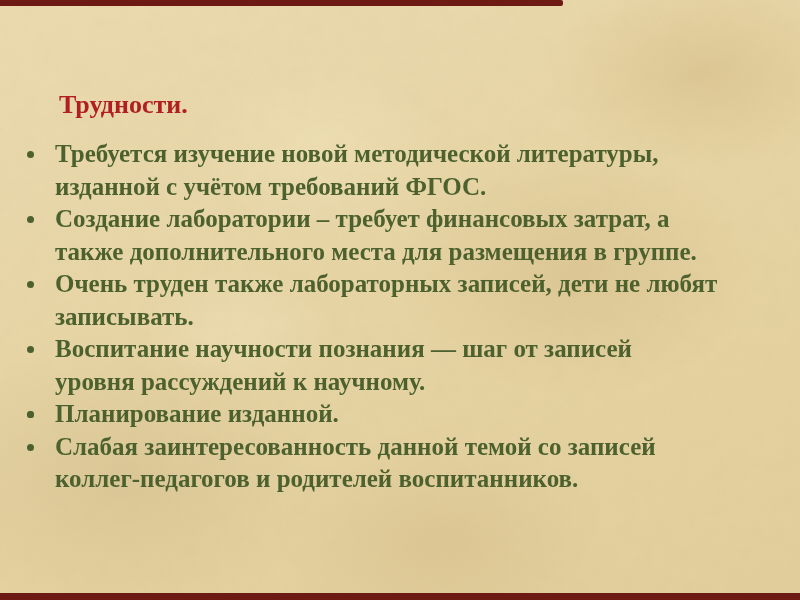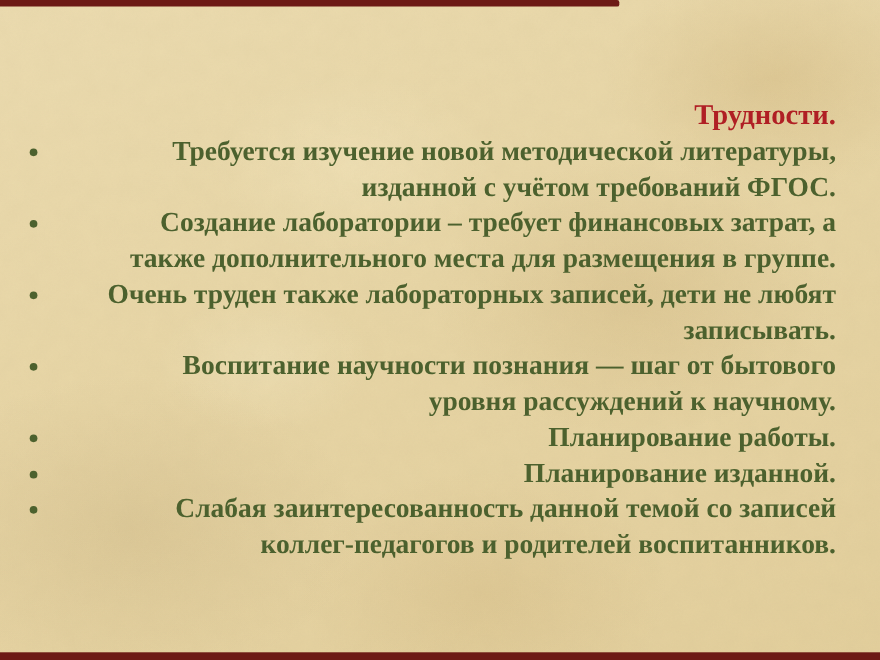--- a/index.html
+++ b/index.html
@@ -9,38 +9,37 @@
     overflow:hidden;
     font-family:"Liberation Serif","DejaVu Serif",serif;
     background:
       radial-gradient(220px 140px at 88% 12%, rgba(170,130,60,.18), rgba(170,130,60,0) 70%),
       radial-gradient(260px 180px at 72% 45%, rgba(160,120,55,.14), rgba(160,120,55,0) 70%),
       radial-gradient(300px 200px at 15% 80%, rgba(120,90,40,.10), rgba(120,90,40,0) 70%),
       radial-gradient(180px 120px at 40% 25%, rgba(255,245,210,.25), rgba(255,245,210,0) 70%),
       radial-gradient(240px 160px at 55% 90%, rgba(165,125,60,.12), rgba(165,125,60,0) 70%),
       radial-gradient(140px 90px at 30% 55%, rgba(255,248,220,.20), rgba(255,248,220,0) 70%),
       linear-gradient(160deg, #ecdcb0 0%, #e8d6a6 45%, #e3cf9c 100%);
-    text-align: right;
   }
   .grain{position:absolute;inset:0;opacity:.55;pointer-events:none;}
   .bar{position:absolute;left:0;}
   .bar.top{top:0;width:563px;height:6px;border-radius:0 2px 2px 0;}
   .bar.bottom{bottom:0;width:800px;height:7px;}
   .content{
     position:absolute;
     left:55px;top:88px;width:705px;
   }
   h1.title{
     margin:0;padding-left:4px;
     font-size:26px;line-height:33px;font-weight:bold;
     color:var(--title-color,#b01f24);
   }
   ul.bullets{
     list-style:none;
-    margin:1px 0 0 0;padding:0;font-family:Liberation Serif, serif;
+    margin:17px 0 0 0;padding:0;font-family:Liberation Serif, serif;
   }
   ul.bullets li{
     position:relative;
     padding-left:0;
     font-size:25px;line-height:32.5px;font-weight:bold;
     color:var(--body-color,#4c612e);
     white-space:pre-line;
   }
   .dot{
     position:absolute;
@@ -77,23 +76,23 @@
 
   <div class="content">
     <h1 class="title">Трудности.</h1>
     <ul class="bullets">
       <li><span class="dot" style="background: rgb(76, 97, 46);"></span><span>Требуется изучение новой методической литературы,
 изданной с учётом требований ФГОС.</span></li>
       <li><span class="dot" style="background: rgb(76, 97, 46);"></span><span>Создание лаборатории – требует финансовых затрат, а
 также дополнительного места для размещения в группе.</span></li>
       <li><span class="dot" style="background: rgb(76, 97, 46);"></span><span>Очень труден также лабораторных записей, дети не любят
 записывать.</span></li>
-      <li><span class="dot" style="background: rgb(76, 97, 46);"></span><span>Воспитание научности познания — шаг от бытового
+      <li><span class="dot" style="background: rgb(76, 97, 46);"></span><span>Воспитание научности познания — шаг от записей
 уровня рассуждений к научному.</span></li>
-      <li><span class="dot" style="background: rgb(76, 97, 46);"></span><span>Планирование работы.</span></li>
+      <li><span class="dot" style="background: rgb(76, 97, 46);"></span></li>
       <li><span class="dot" style="background: rgb(76, 97, 46);"></span><span>Планирование изданной.</span></li>
       <li><span class="dot" style="background: rgb(76, 97, 46);"></span><span>Слабая заинтересованность данной темой со записей
 коллег-педагогов и родителей воспитанников.</span></li>
     </ul>
   </div>
 
   <div class="bar bottom" style="background: rgb(109, 26, 21);"></div>
 
 </div>
 

